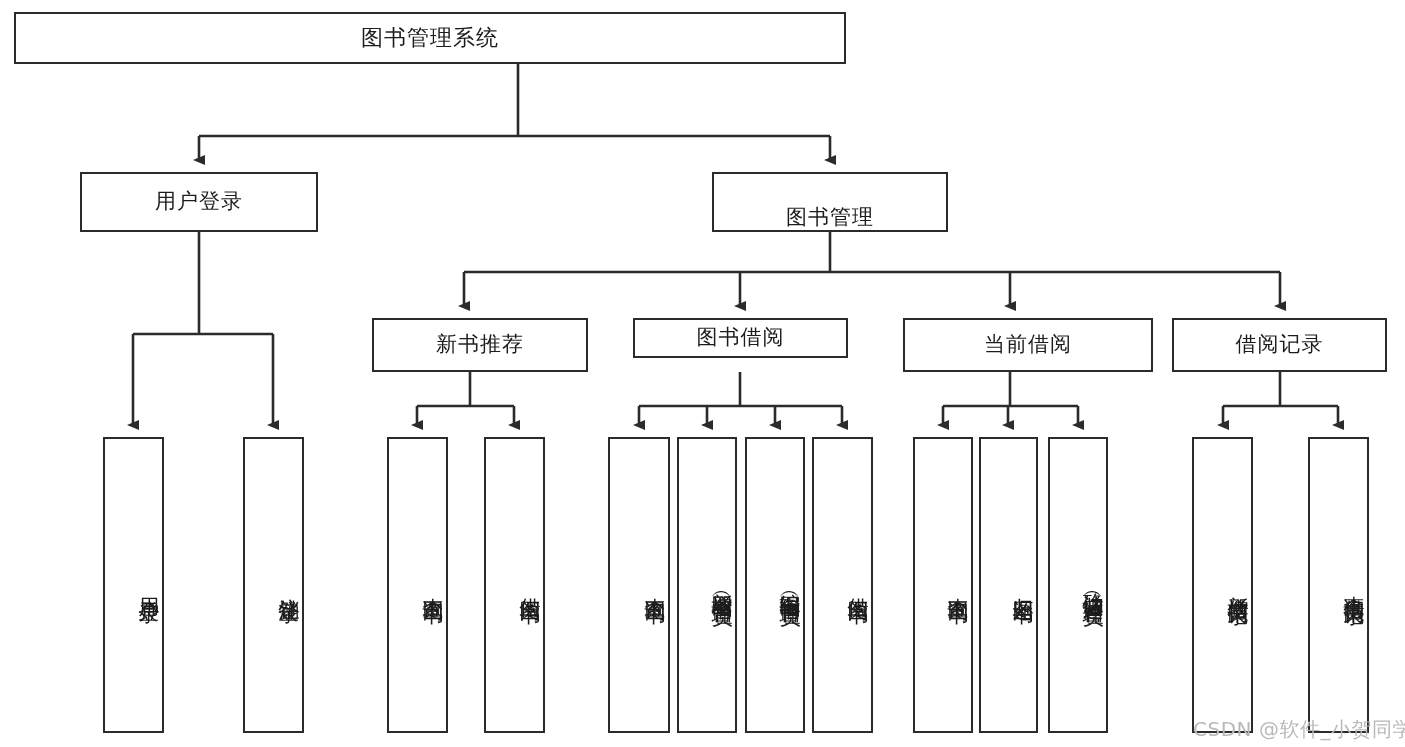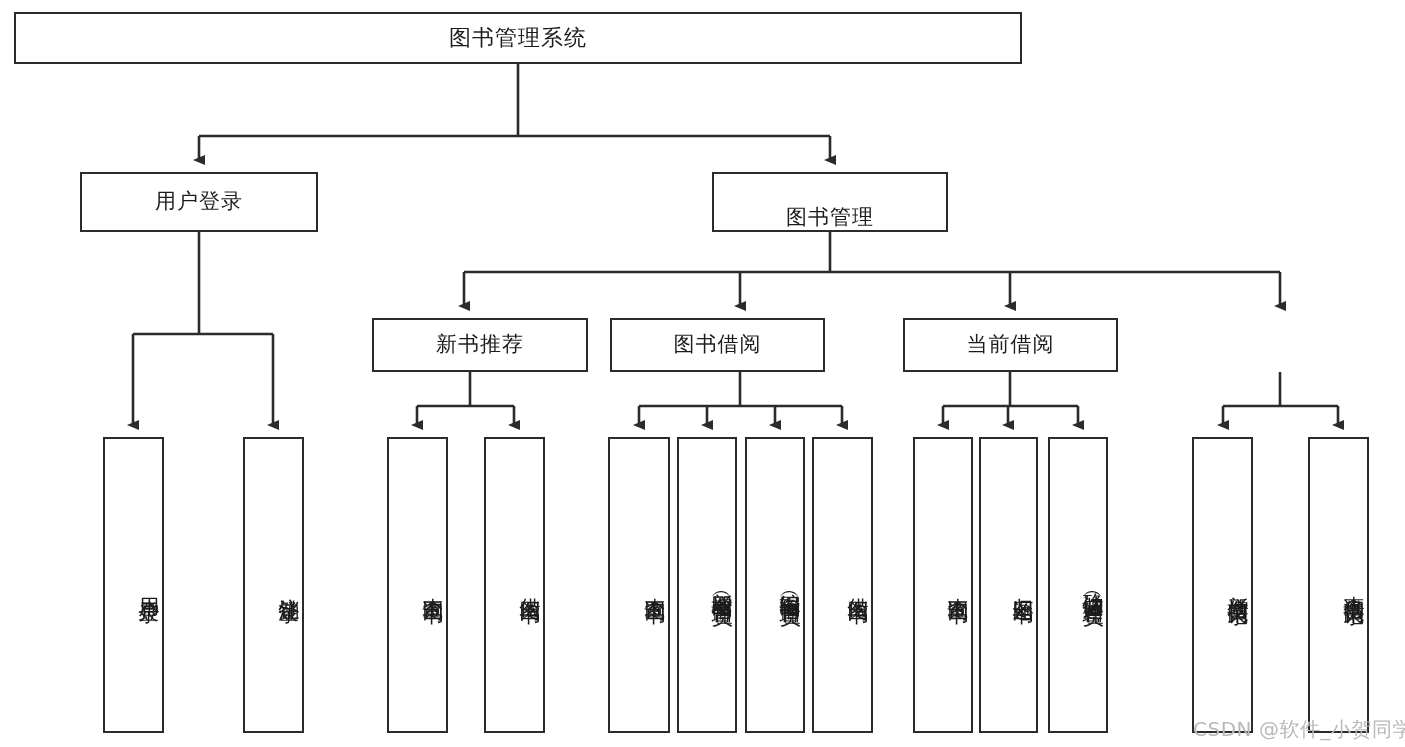--- a/index.html
+++ b/index.html
@@ -120,39 +120,42 @@
       <path d="M1008,406 L1008,425" marker-end="url(#arrow)"></path>
       <path d="M1078,406 L1078,425" marker-end="url(#arrow)"></path>
 
       <path d="M1280,372 L1280,406"></path>
       <path d="M1223,406 L1338,406"></path>
       <path d="M1223,406 L1223,425" marker-end="url(#arrow)"></path>
       <path d="M1338,406 L1338,425" marker-end="url(#arrow)"></path>
     </g>
   </svg>
 
-  <div class="node horiz root" style="left:14px; top:12px; width:1008px; height:52px;align-items:center;">
+  <div class="node horiz root" style="left:14px; top:12px; width:832px; height:52px;align-items:center;">
     <span>图书管理系统</span>
   </div>
 
   <div class="node horiz" style="left:80px; top:172px; width:238px; height:60px;">
     <span>用户登录</span>
   </div>
   <div class="node horiz" style="left:712px; top:172px; width:236px; height:60px;align-items:flex-end;">
     <span>图书管理</span>
   </div>
 
   <div class="node horiz" style="left:372px; top:318px; width:216px; height:54px;">
     <span>新书推荐</span>
   </div>
-  <div class="node horiz" style="left:610px; top:318px; width:215px; height:54px;">
+  <div class="node horiz" style="left:633px; top:318px; width:215px; height:40px;">
     <span>图书借阅</span>
   </div>
-  <div class="node horiz" style="left:903px; top:318px; width:215px; height:54px;">
+  <div class="node horiz" style="left:903px; top:318px; width:250px; height:54px;">
     <span>当前借阅</span>
+  </div>
+  <div class="node horiz" style="left:1172px; top:318px; width:215px; height:54px;">
+    <span>借阅记录</span>
   </div>
 
   <div class="node vert" style="left:103px; top:437px; width:61px; height:296px;">
     <span class="vlabel">用户登录</span>
   </div>
   <div class="node vert" style="left:243px; top:437px; width:61px; height:296px;">
     <span class="vlabel">注销登录</span>
   </div>
 
   <div class="node vert" style="left:387px; top:437px; width:61px; height:296px;">

